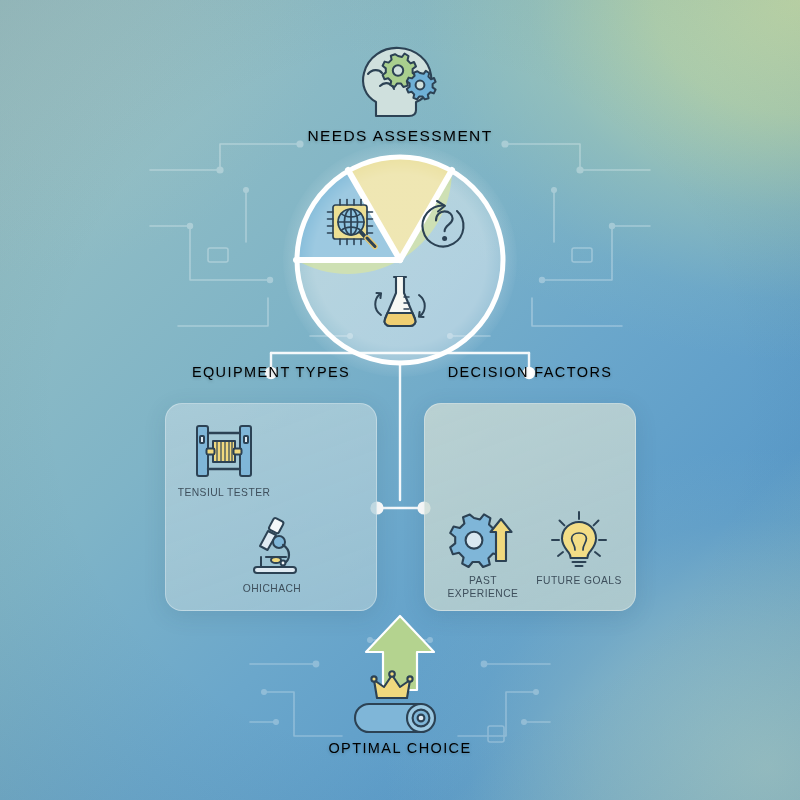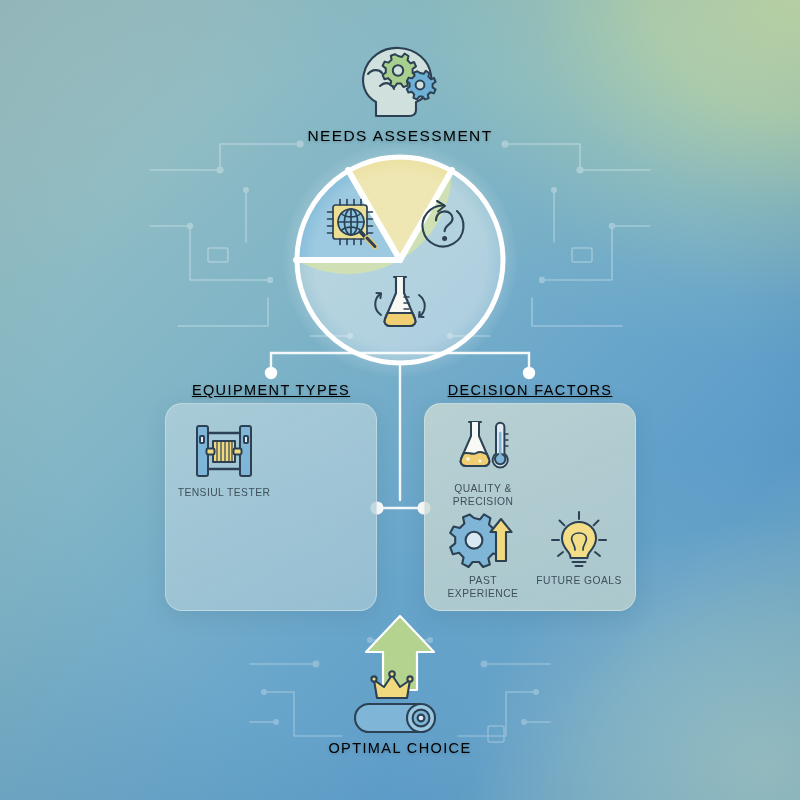--- a/index.html
+++ b/index.html
@@ -49,21 +49,21 @@
   #connectors { position:absolute; left:0; top:0; width:800px; height:800px; pointer-events:none; }
 
   
   .panel { position:absolute; border-radius:17px;
     border:1px solid rgba(255,255,255,.30);
     box-shadow:0 5px 22px rgba(40,70,85,.13); }
   #panel-equipment { left:165px; top:403px; width:212px; height:208px;
     background:linear-gradient(160deg, rgba(178,208,219,.80), rgba(166,200,213,.74));text-decoration:underline; }
   #panel-decision  { left:424px; top:403px; width:212px; height:208px;
     background:linear-gradient(160deg, rgba(203,218,212,.80), rgba(193,212,207,.74)); }
-  .panel-title { top:382px; font-size:14.5px;text-decoration:underline; }
+  .panel-title { top:364px; font-size:14.5px; }
   #title-equipment { left:165px; width:212px; }
   #title-decision  { left:424px; width:212px; }
 
   .cell { position:absolute; width:100px; text-align:center; }
   .cell .ico { height:62px; display:flex; align-items:center; justify-content:center; }
   .cell .cap { margin-top:5px; font-size:10.3px; color:#3e4f5c;
     letter-spacing:.45px; text-transform:uppercase; line-height:1.22; font-weight:400; }
 
   
   #arrow-icon { position:absolute; left:363px; top:614px; width:74px; height:78px; }
@@ -291,49 +291,42 @@
           <rect x="42.5" y="26.5" width="8" height="6" rx="1.4" fill="#f0d97e"></rect>
           <rect x="9" y="14" width="4" height="7" rx="1" fill="#dfeaf2"></rect>
           <rect x="53" y="14" width="4" height="7" rx="1" fill="#dfeaf2"></rect>
         </g>
       </svg>
     </div>
     <div class="cap">TENSIUL TESTER</div>
   </div>
 
 
-</div>
-
-<div class="panel" id="panel-decision">
-
-  <div class="cell" style="left:8px; top:12px;">
+  <div class="cell" style="left:56px; top:112px;">
     <div class="ico">
-      <svg width="64" height="56" viewBox="0 0 64 56">
+      <svg width="62" height="60" viewBox="0 0 62 60">
         <g stroke="#2c4254" stroke-width="2" fill="none" stroke-linejoin="round" stroke-linecap="round">
-          <path d="M18 3 H30"></path>
-          <path d="M20 3 V17 L10 40 C8.6 43.6 11 47 15 47 H33 C37 47 39.4 43.6 38 40 L28 17 V3" fill="#f8f9f4"></path>
-          <path d="M12.2 35 C16 31.5 21 37 25.5 34 C30 31 33 34.5 35.8 35 L38 40
-                   C39.4 43.6 37 47 33 47 H15 C11 47 8.6 43.6 10 40 Z" fill="#f0cf72"></path>
-          <circle cx="17" cy="40" r="1.8" fill="#f8f9f4" stroke="none"></circle>
-          <circle cx="29" cy="42" r="1.4" fill="#f8f9f4" stroke="none"></circle>
-
-          <path d="M45 8 A4.2 4.2 0 0 1 53.4 8 V34.5 A7.6 7.6 0 1 1 45 34.5 Z" fill="#dfeaf2"></path>
-          <circle cx="49.2" cy="40" r="5.2" fill="#7fb6d8" stroke="#2c4254"></circle>
-          <path d="M49.2 36 V14" stroke-width="2.6" stroke="#7fb6d8"></path>
-          <g stroke-width="1.4">
-            <path d="M53.4 15 H57"></path>
-              <path d="M53.4 21 H57"></path>
-              <path d="M53.4 27 H57"></path>
-          </g>
+          <rect x="30" y="2" width="11" height="13" rx="2.2" transform="rotate(28 35 8)" fill="#f3f7f9"></rect>
+          <path d="M27 14 L19 29 L26.5 33 L35 18 Z" fill="#dfeaf2"></path>
+          <circle cx="38" cy="25" r="6" fill="#7fb6d8"></circle>
+          <path d="M42 28 C50 33 50 43 42 47" stroke-width="2.2"></path>
+          <path d="M25 40 H45" stroke-width="2.2"></path>
+          <ellipse cx="35" cy="43" rx="5" ry="3" fill="#f0d97e"></ellipse>
+          <path d="M16 50 H52 A3 3 0 0 1 52 56 H16 A3 3 0 0 1 16 50 Z" fill="#dfeaf2"></path>
+          <path d="M20 40 V50"></path>
+          <circle cx="42" cy="46" r="2.4" fill="#f3f7f9"></circle>
         </g>
       </svg>
     </div>
-    <div class="cap" style="white-space:pre-line;">QUALITY &amp;
-PRECISION</div>
+    <div class="cap">OHICHACH</div>
   </div>
+</div>
+
+<div class="panel" id="panel-decision">
+
 
 
   <div class="cell" style="left:8px; top:104px;">
     <div class="ico">
       <svg width="64" height="56" viewBox="0 0 64 56">
         <g transform="translate(23,28)">
           <path d="M0 -21 L6 -19.6 L10 -24.6 L16.4 -20.8 L15 -14.6 L19.6 -10 L25.8 -11.6
                    L28.6 -4.8 L23.6 -0.8 L23.6 5.6 L28.6 9.6 L25.2 16 L19 14.6 L14.4 19.2
                    L15.8 25.4 L9 28 L5 23 L-1.4 23 L-5.4 28 L-11.8 24.6 L-10.4 18.4
                    L-15 13.8 L-21.2 15.2 L-23.8 8.4 L-18.8 4.4 L-18.8 -2 L-23.8 -6

